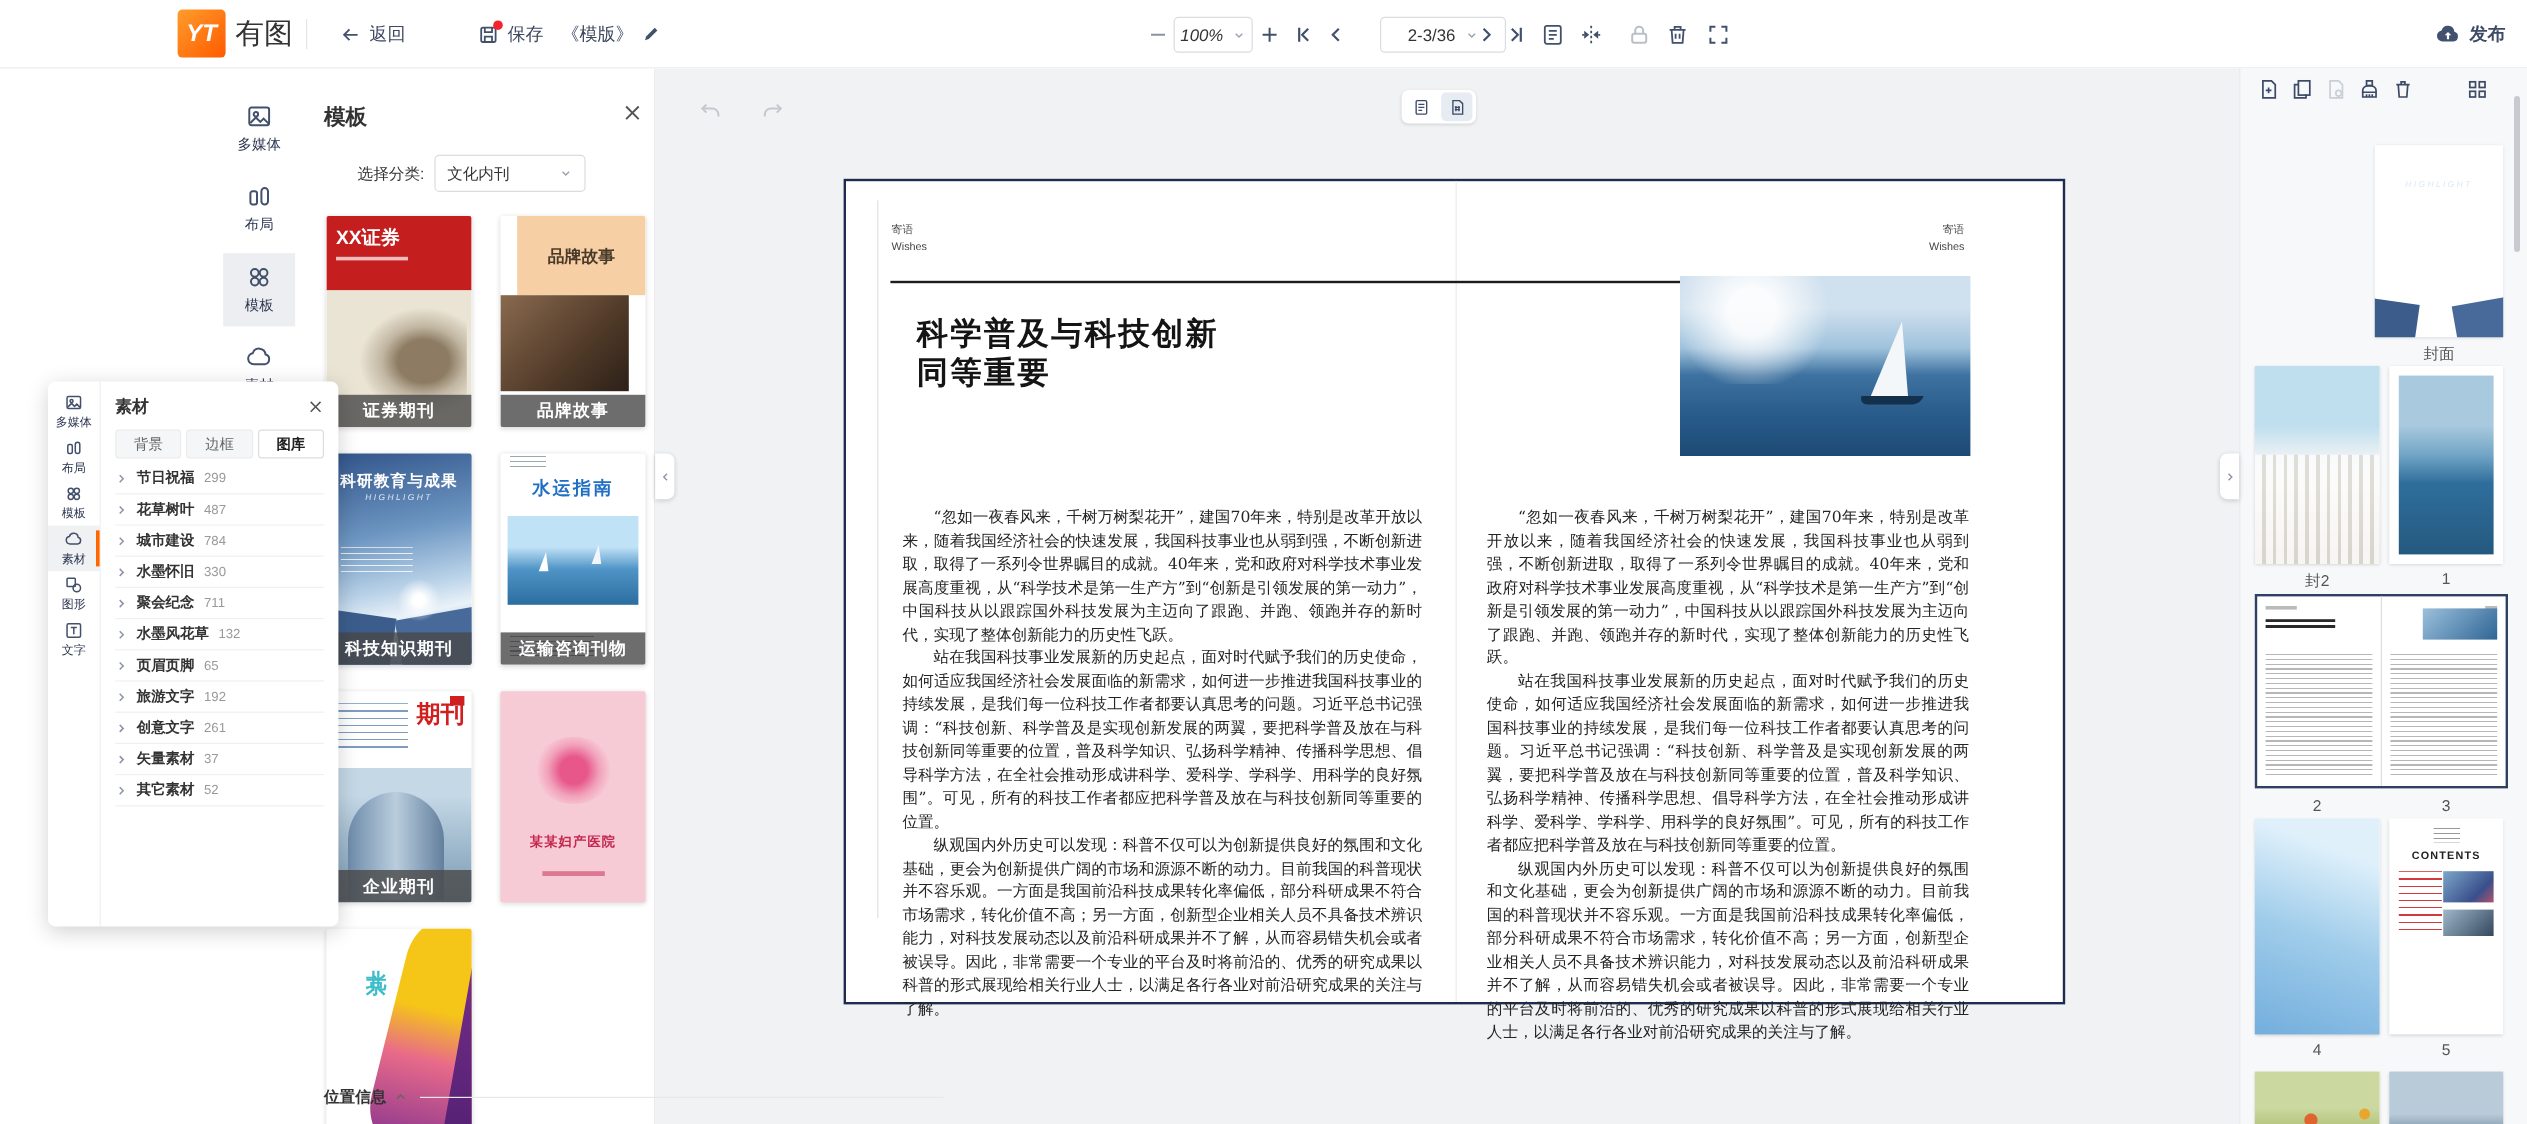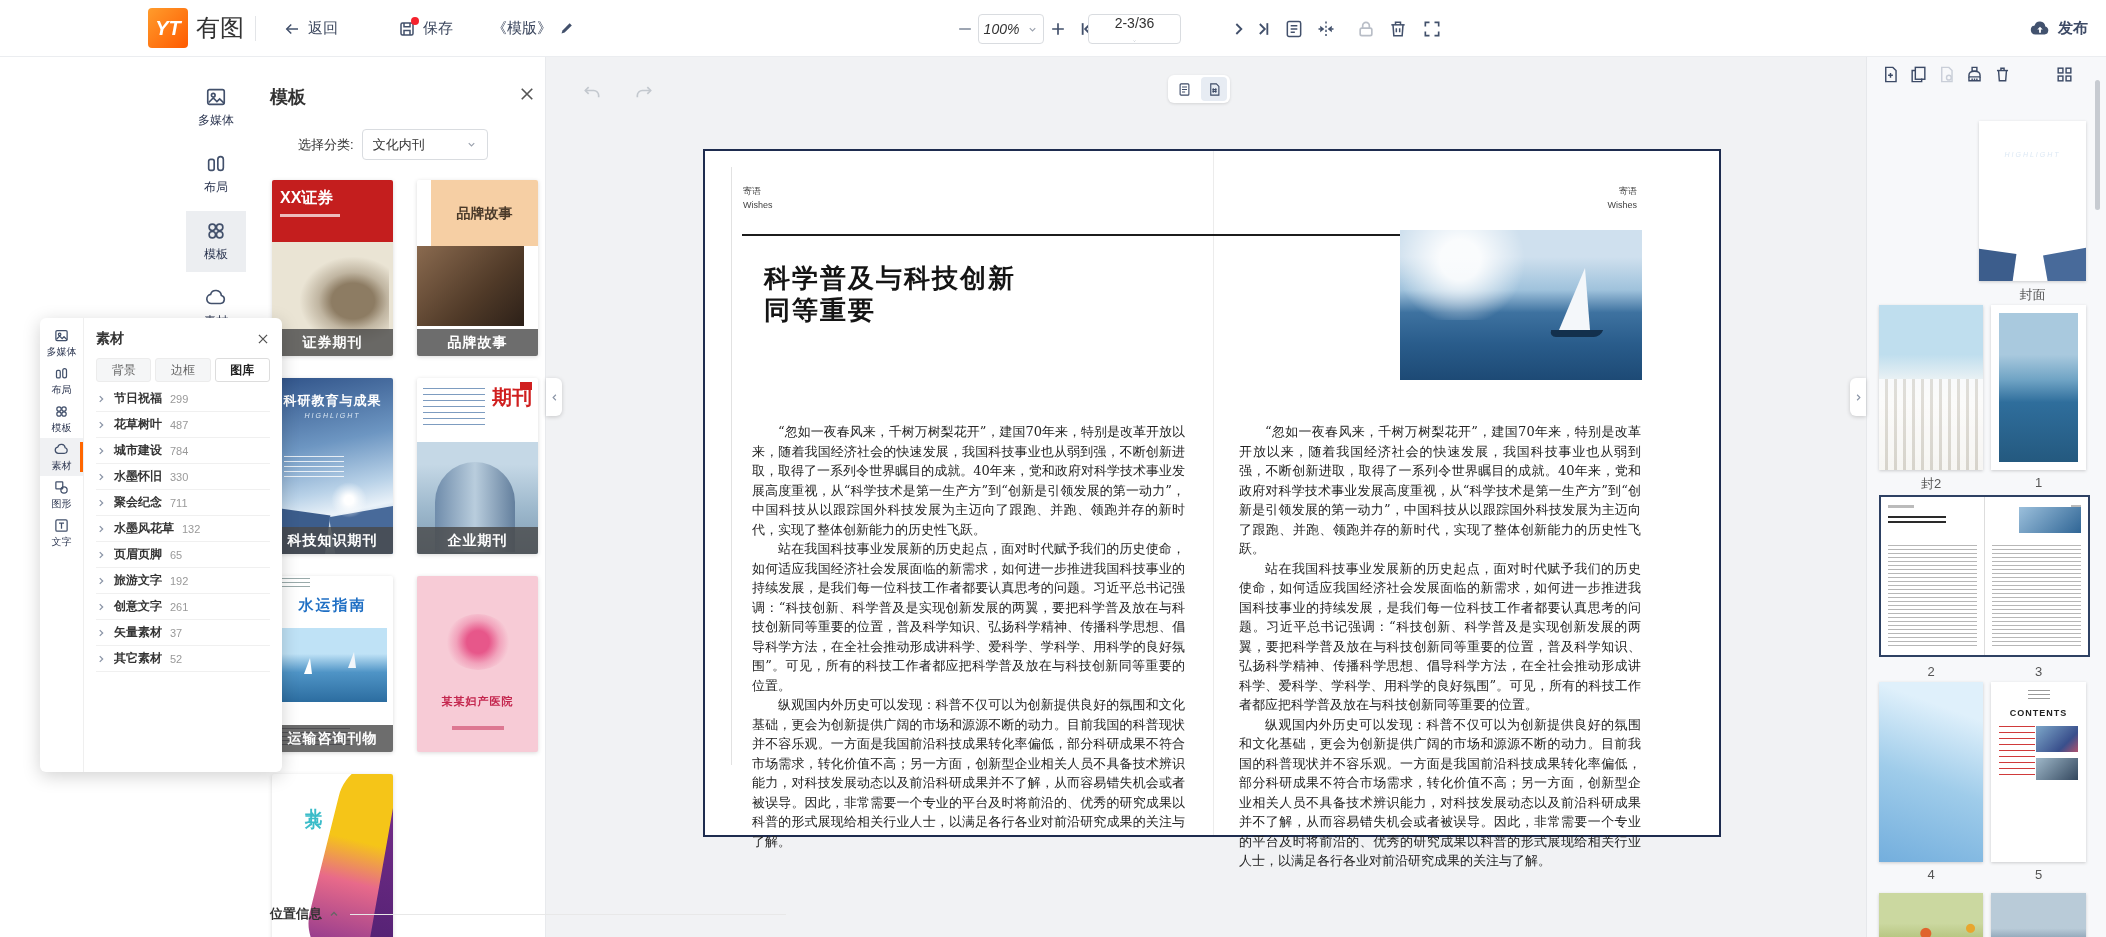--- a/index.html
+++ b/index.html
@@ -176,21 +176,21 @@
         <svg class="ic" width="18" height="18" viewBox="0 0 24 24" fill="none" stroke="currentColor" stroke-width="2">
             <rect x="4" y="4" width="16" height="16" rx="2"></rect>
             <path d="M8 4v5h8V4"></path>
             <path d="M8 20v-6h8v6"></path>
           </svg>
         <span class="red-dot"></span>
       </span>
       <span>保存</span>
     </div>
 
-    <div class="tb-item" style="left:492px;">
+    <div class="tb-item" style="left:468px;">
       <span>《模版》</span>
       <svg class="ic" width="15" height="15" viewBox="0 0 24 24" fill="currentColor">
           <path d="M4 20l1.5-5L17 3.5 20.5 7 9 18.5 4 20z"></path>
         </svg>
     </div>
 
     <svg class="tb-icon ic" style="left:955px;" viewBox="0 0 24 24" fill="none" stroke="#8a93a3" stroke-width="2">
         <path d="M5 12h14"></path>
       </svg>
     <div class="tb-box" style="left:978px;width:66px;font-style:italic;">
@@ -203,21 +203,21 @@
         <path d="M12 5v14M5 12h14"></path>
       </svg>
 
     <svg class="tb-icon ic" style="left:1076px;" viewBox="0 0 24 24" fill="none" stroke="currentColor" stroke-width="2.2">
         <path d="M8 5v14"></path>
         <path d="M17 6l-6 6 6 6"></path>
       </svg>
     <svg class="tb-icon ic" style="left:1104px;" viewBox="0 0 24 24" fill="none" stroke="currentColor" stroke-width="2.2">
         <path d="M14 6l-6 6 6 6"></path>
       </svg>
-    <div class="tb-box" style="left:1088px;width:93px;flex-direction:column;">
+    <div class="tb-box" style="left:1150px;width:105px;">
       <span>2-3/36</span>
       <svg width="11" height="11" viewBox="0 0 24 24" fill="none" stroke="#9aa1ad" stroke-width="2.5">
           <path d="M6 9l6 6 6-6"></path>
         </svg>
     </div>
     <svg class="tb-icon ic" style="left:1228px;" viewBox="0 0 24 24" fill="none" stroke="currentColor" stroke-width="2.2">
         <path d="M10 6l6 6-6 6"></path>
       </svg>
     <svg class="tb-icon ic" style="left:1254px;" viewBox="0 0 24 24" fill="none" stroke="currentColor" stroke-width="2.2">
         <path d="M16 5v14"></path>
@@ -322,42 +322,42 @@
       </div>
       <div class="card cv-blue">
         <div class="mtn l"></div>
           <div class="mtn r"></div>
           <div class="sun"></div>
         <div class="cv-title">科研教育与成果</div>
         <div class="cv-sub">HIGHLIGHT</div>
         <div class="txt"></div>
         <div class="card-cap">科技知识期刊</div>
       </div>
-      <div class="card cv5">
-        <div class="cv5-head">
-            <div class="cv5-lines"></div>
-            <div class="cv5-tag"></div>
-            <div class="cv5-t">期刊</div>
-          </div>
-        <div class="cv5-photo">
-            <div class="cv5-arc"></div>
-          </div>
-        <div class="card-cap">企业期刊</div>
-      </div>
       <div class="card cv6">
         <div class="cv6-meta"></div>
         <div class="cv6-head">
             <div class="cv6-t">水运指南</div>
           </div>
         <div class="cv6-photo">
           <div class="sail" style="left:26px;top:30px;"></div>
             <div class="sail" style="left:70px;top:24px;border-bottom-color:#f2f6fa;"></div>
         </div>
         <div class="cv6-txt"></div>
         <div class="card-cap">运输咨询刊物</div>
+      </div>
+      <div class="card cv5">
+        <div class="cv5-head">
+            <div class="cv5-lines"></div>
+            <div class="cv5-tag"></div>
+            <div class="cv5-t">期刊</div>
+          </div>
+        <div class="cv5-photo">
+            <div class="cv5-arc"></div>
+          </div>
+        <div class="card-cap">企业期刊</div>
       </div>
       <div class="card cv7">
         <div class="cv7-orn"></div>
         <div class="cv7-t">某某妇产医院</div>
         <div class="cv7-s"></div>
       </div>
       <div class="card cv8">
         <div class="cv8-w1"></div>
           <div class="cv8-w2"></div>
         <div class="cv8-t">北京</div>

